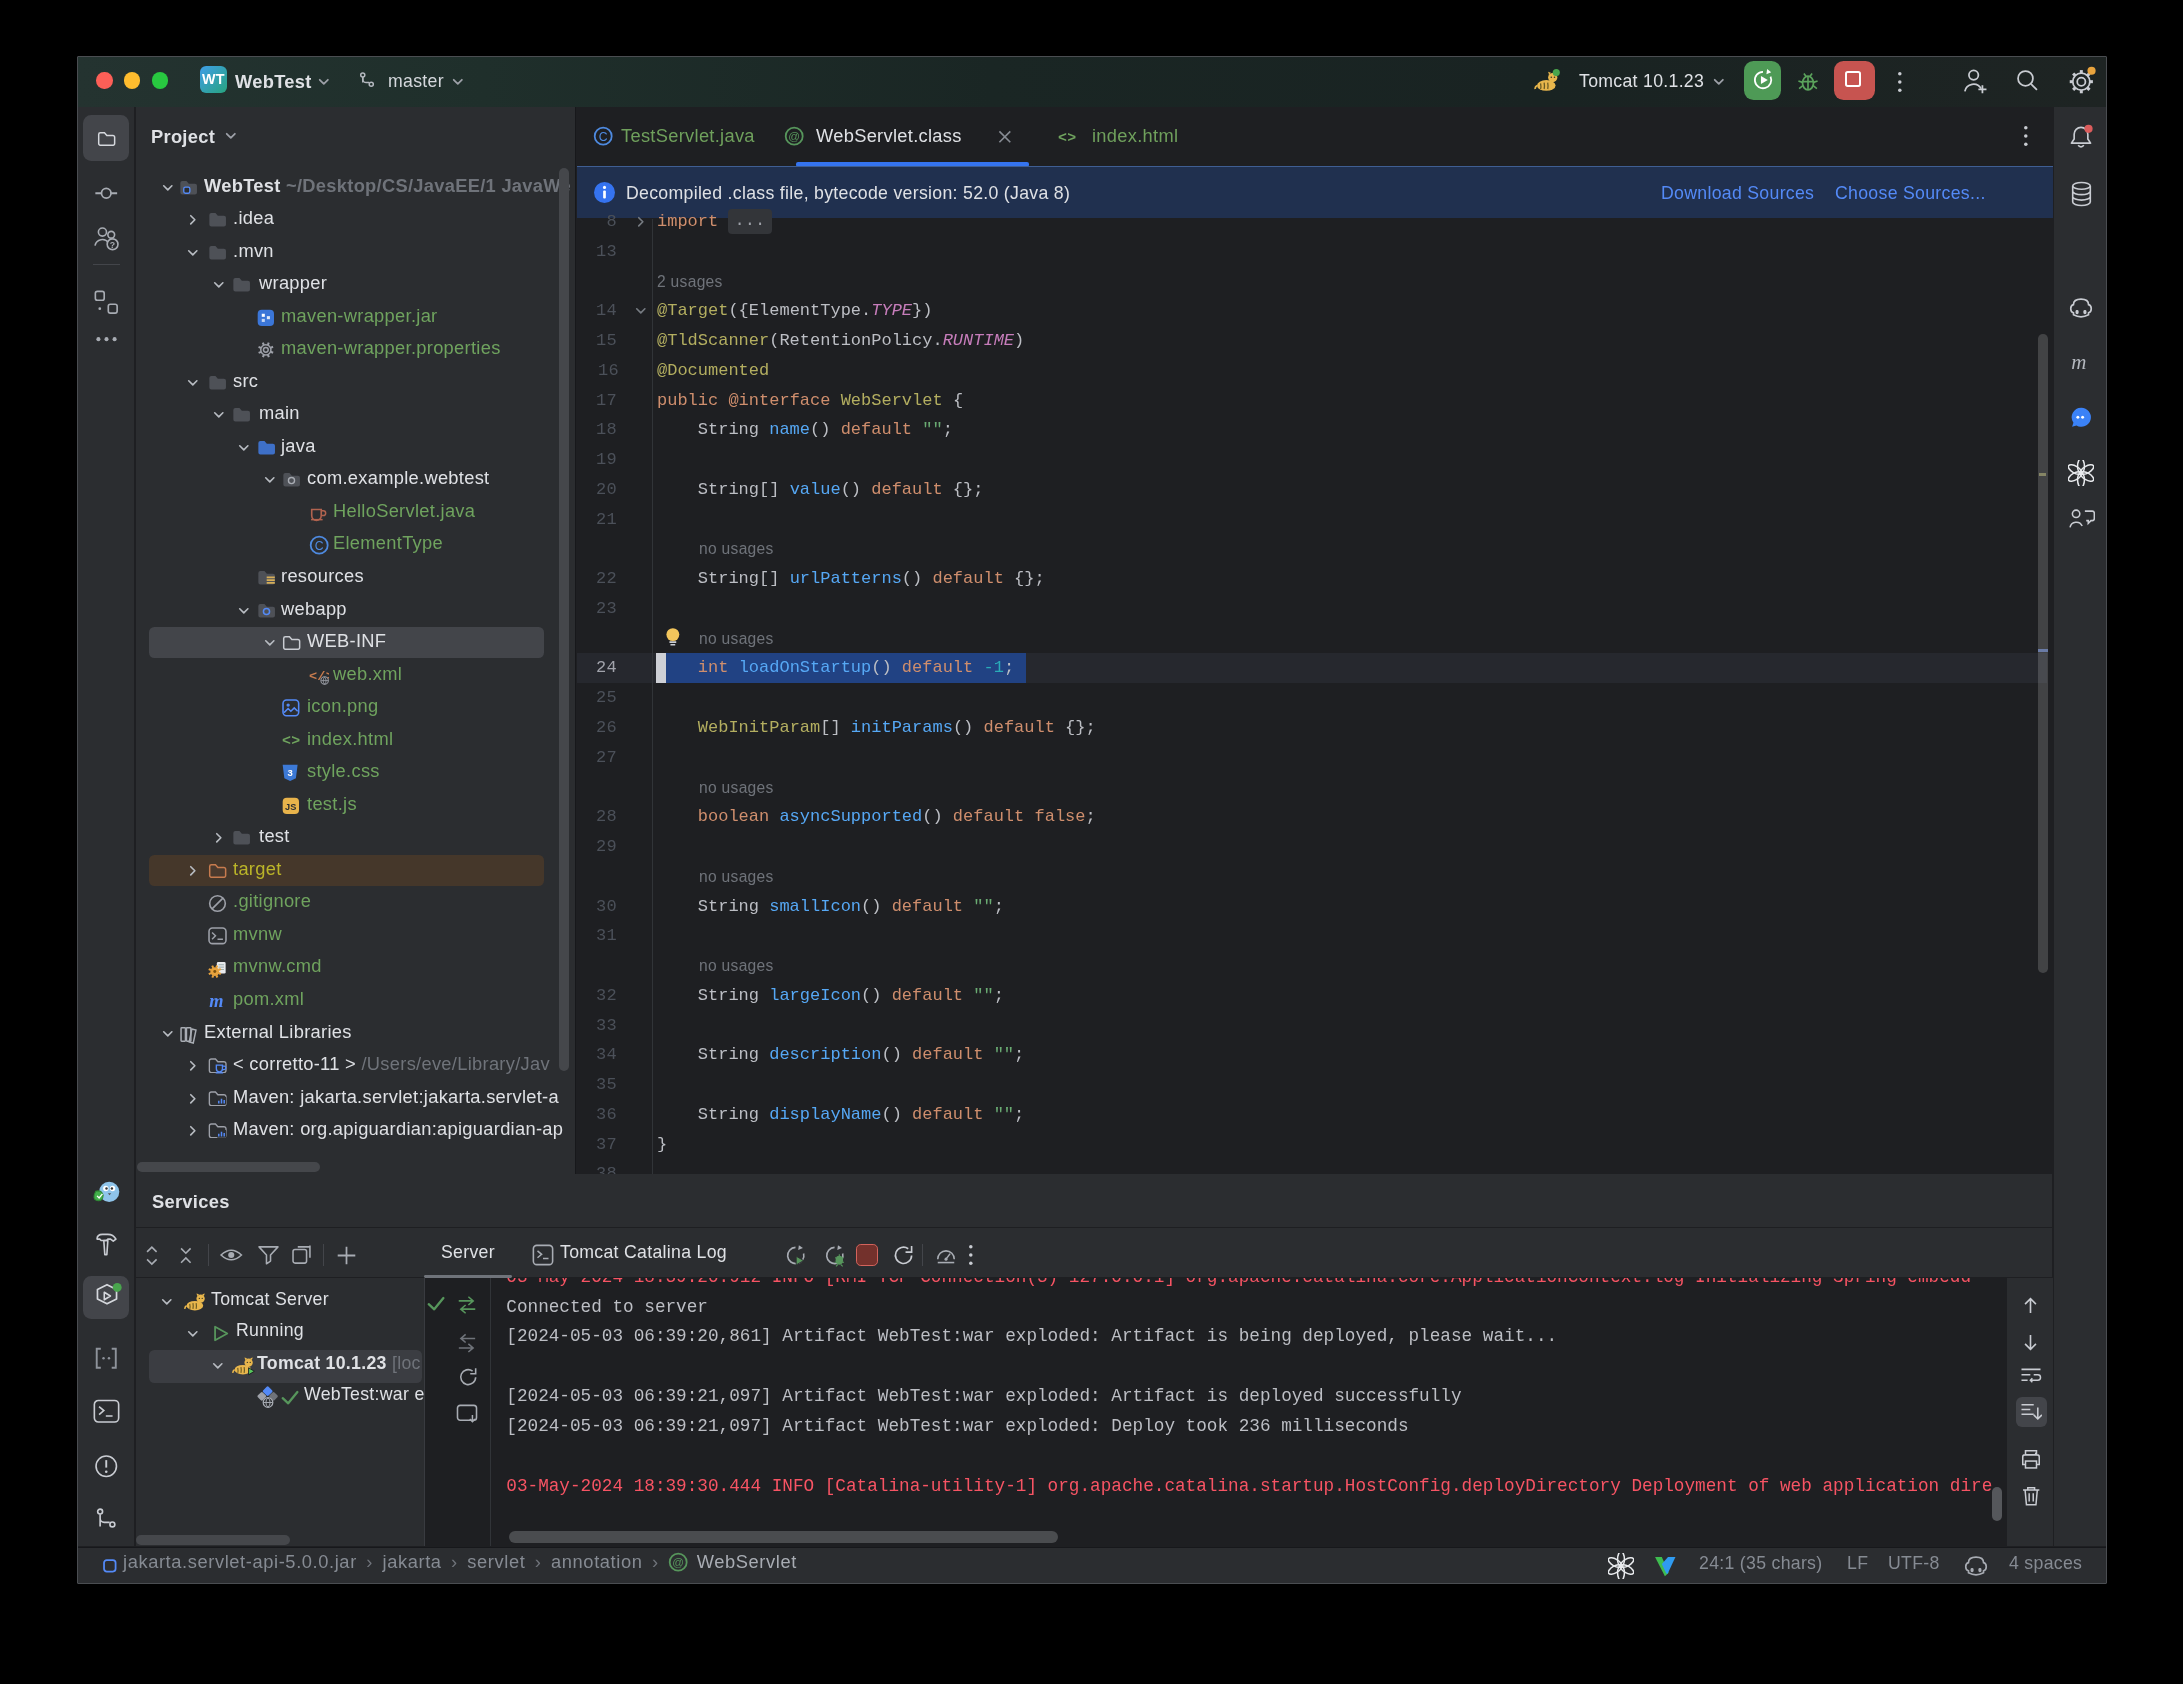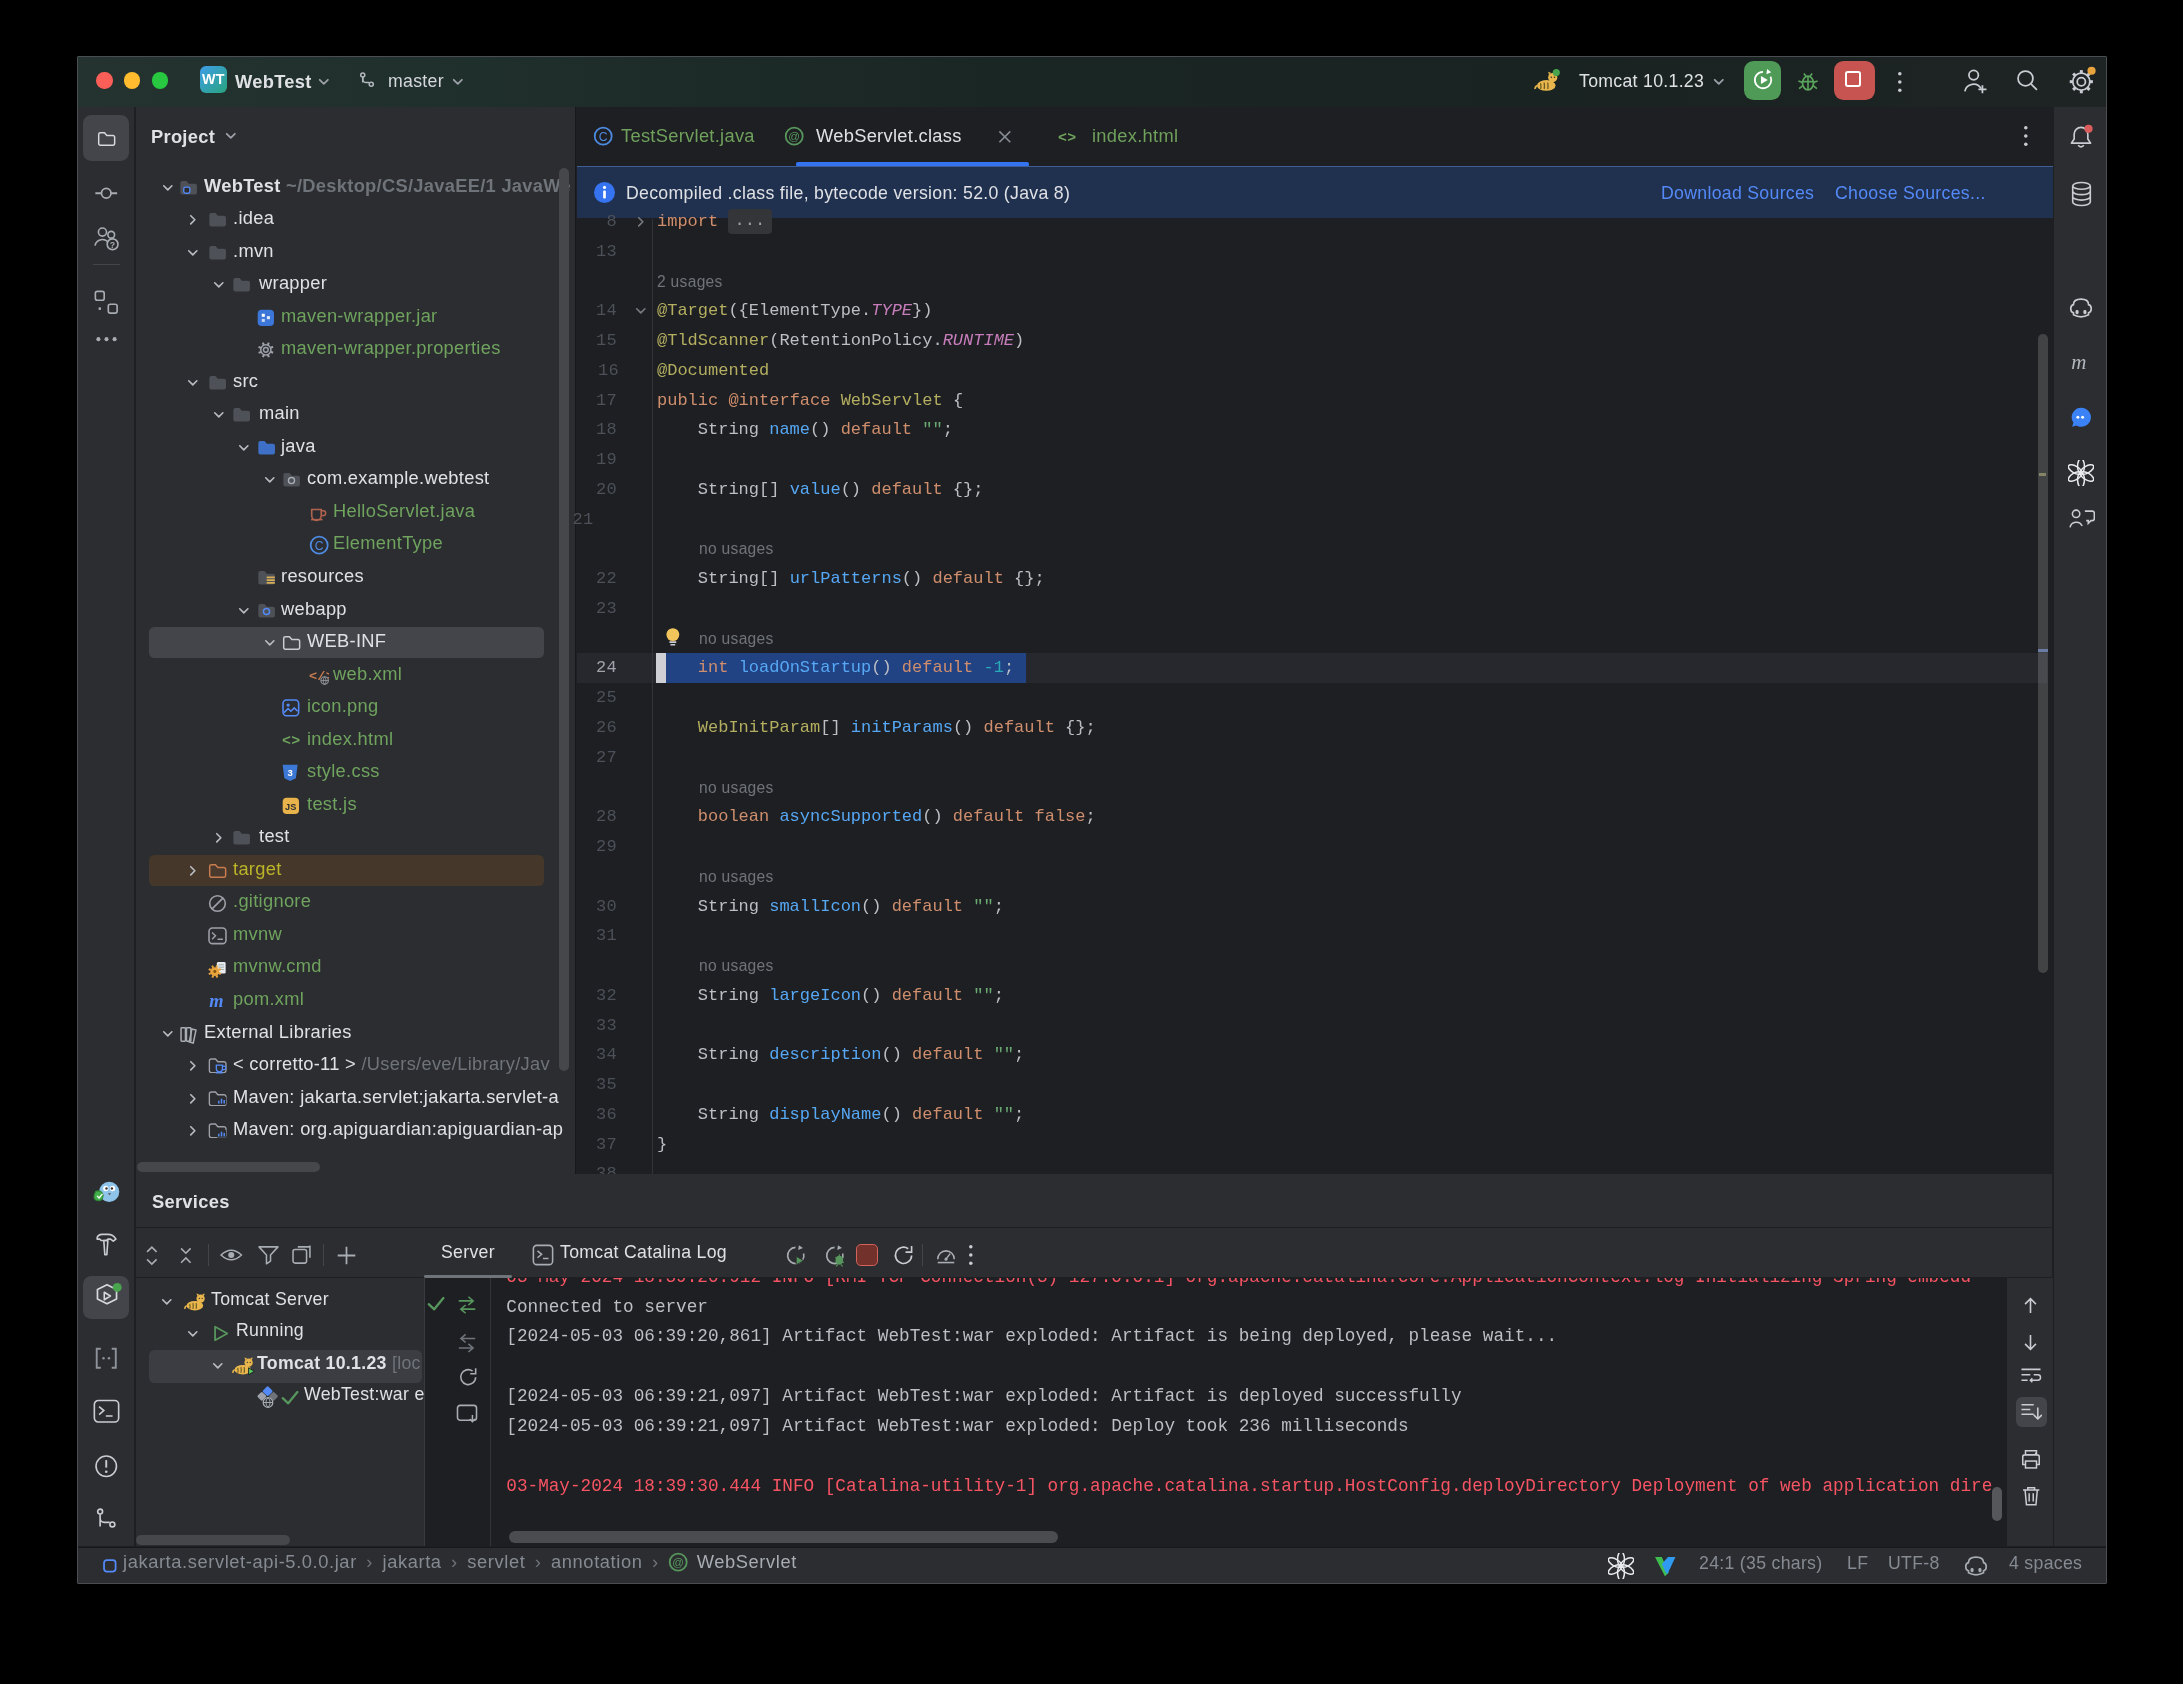--- a/index.html
+++ b/index.html
@@ -447,21 +447,21 @@
 <div style="position:absolute;left:574px;top:162px;width:0.7px;height:956px;background:#313438"></div>
 <div style="position:absolute;left:471px;top:150px;width:68px;height:30px;line-height:30px;font-family:'Liberation Mono',monospace;font-size:17px;color:#4B5059;text-align:right">8</div>
 <div style="position:absolute;left:471px;top:180px;width:68px;height:30px;line-height:30px;font-family:'Liberation Mono',monospace;font-size:17px;color:#4B5059;text-align:right">13</div>
 <div style="position:absolute;left:471px;top:239px;width:68px;height:30px;line-height:30px;font-family:'Liberation Mono',monospace;font-size:17px;color:#4B5059;text-align:right">14</div>
 <div style="position:absolute;left:471px;top:269px;width:68px;height:30px;line-height:30px;font-family:'Liberation Mono',monospace;font-size:17px;color:#4B5059;text-align:right">15</div>
 <div style="position:absolute;left:473px;top:299px;width:68px;height:30px;line-height:30px;font-family:'Liberation Mono',monospace;font-size:17px;color:#4B5059;text-align:right">16</div>
 <div style="position:absolute;left:471px;top:329px;width:68px;height:30px;line-height:30px;font-family:'Liberation Mono',monospace;font-size:17px;color:#4B5059;text-align:right">17</div>
 <div style="position:absolute;left:471px;top:358px;width:68px;height:30px;line-height:30px;font-family:'Liberation Mono',monospace;font-size:17px;color:#4B5059;text-align:right">18</div>
 <div style="position:absolute;left:471px;top:388px;width:68px;height:30px;line-height:30px;font-family:'Liberation Mono',monospace;font-size:17px;color:#4B5059;text-align:right">19</div>
 <div style="position:absolute;left:471px;top:418px;width:68px;height:30px;line-height:30px;font-family:'Liberation Mono',monospace;font-size:17px;color:#4B5059;text-align:right">20</div>
-<div style="position:absolute;left:471px;top:448px;width:68px;height:30px;line-height:30px;font-family:'Liberation Mono',monospace;font-size:17px;color:#4B5059;text-align:center">21</div>
+<div style="position:absolute;left:471px;top:448px;width:68px;height:30px;line-height:30px;font-family:'Liberation Mono',monospace;font-size:17px;color:#4B5059;text-align:right">21</div>
 <div style="position:absolute;left:471px;top:507px;width:68px;height:30px;line-height:30px;font-family:'Liberation Mono',monospace;font-size:17px;color:#4B5059;text-align:right">22</div>
 <div style="position:absolute;left:471px;top:537px;width:68px;height:30px;line-height:30px;font-family:'Liberation Mono',monospace;font-size:17px;color:#4B5059;text-align:right">23</div>
 <div style="position:absolute;left:471px;top:596px;width:68px;height:30px;line-height:30px;font-family:'Liberation Mono',monospace;font-size:17px;color:#A1A3AB;text-align:right">24</div>
 <div style="position:absolute;left:471px;top:626px;width:68px;height:30px;line-height:30px;font-family:'Liberation Mono',monospace;font-size:17px;color:#4B5059;text-align:right">25</div>
 <div style="position:absolute;left:471px;top:656px;width:68px;height:30px;line-height:30px;font-family:'Liberation Mono',monospace;font-size:17px;color:#4B5059;text-align:right">26</div>
 <div style="position:absolute;left:471px;top:686px;width:68px;height:30px;line-height:30px;font-family:'Liberation Mono',monospace;font-size:17px;color:#4B5059;text-align:right">27</div>
 <div style="position:absolute;left:471px;top:745px;width:68px;height:30px;line-height:30px;font-family:'Liberation Mono',monospace;font-size:17px;color:#4B5059;text-align:right">28</div>
 <div style="position:absolute;left:471px;top:775px;width:68px;height:30px;line-height:30px;font-family:'Liberation Mono',monospace;font-size:17px;color:#4B5059;text-align:right">29</div>
 <div style="position:absolute;left:471px;top:835px;width:68px;height:30px;line-height:30px;font-family:'Liberation Mono',monospace;font-size:17px;color:#4B5059;text-align:right">30</div>
 <div style="position:absolute;left:471px;top:864px;width:68px;height:30px;line-height:30px;font-family:'Liberation Mono',monospace;font-size:17px;color:#4B5059;text-align:right">31</div>

